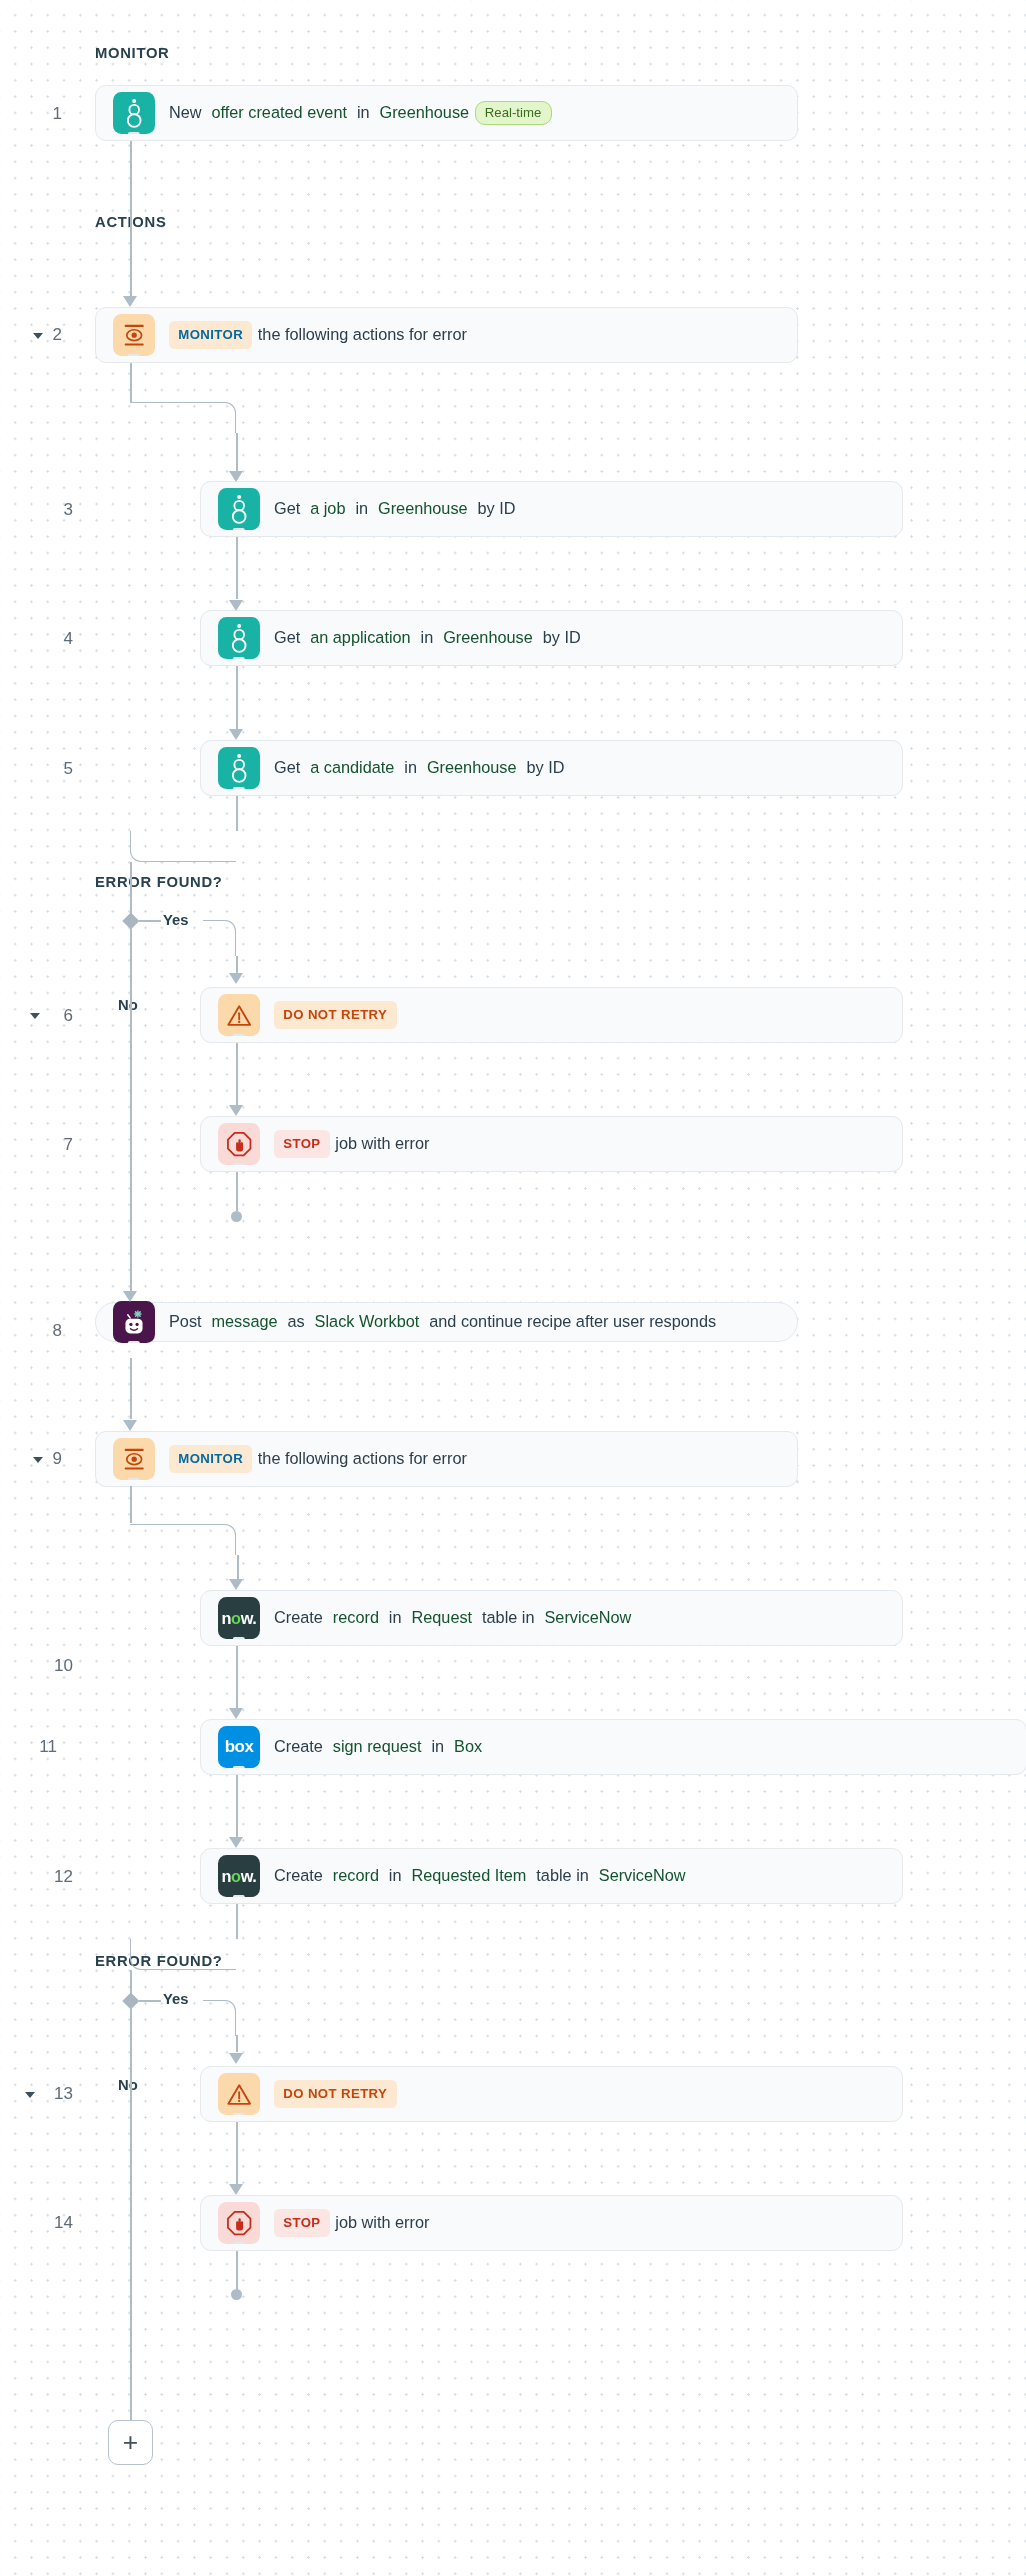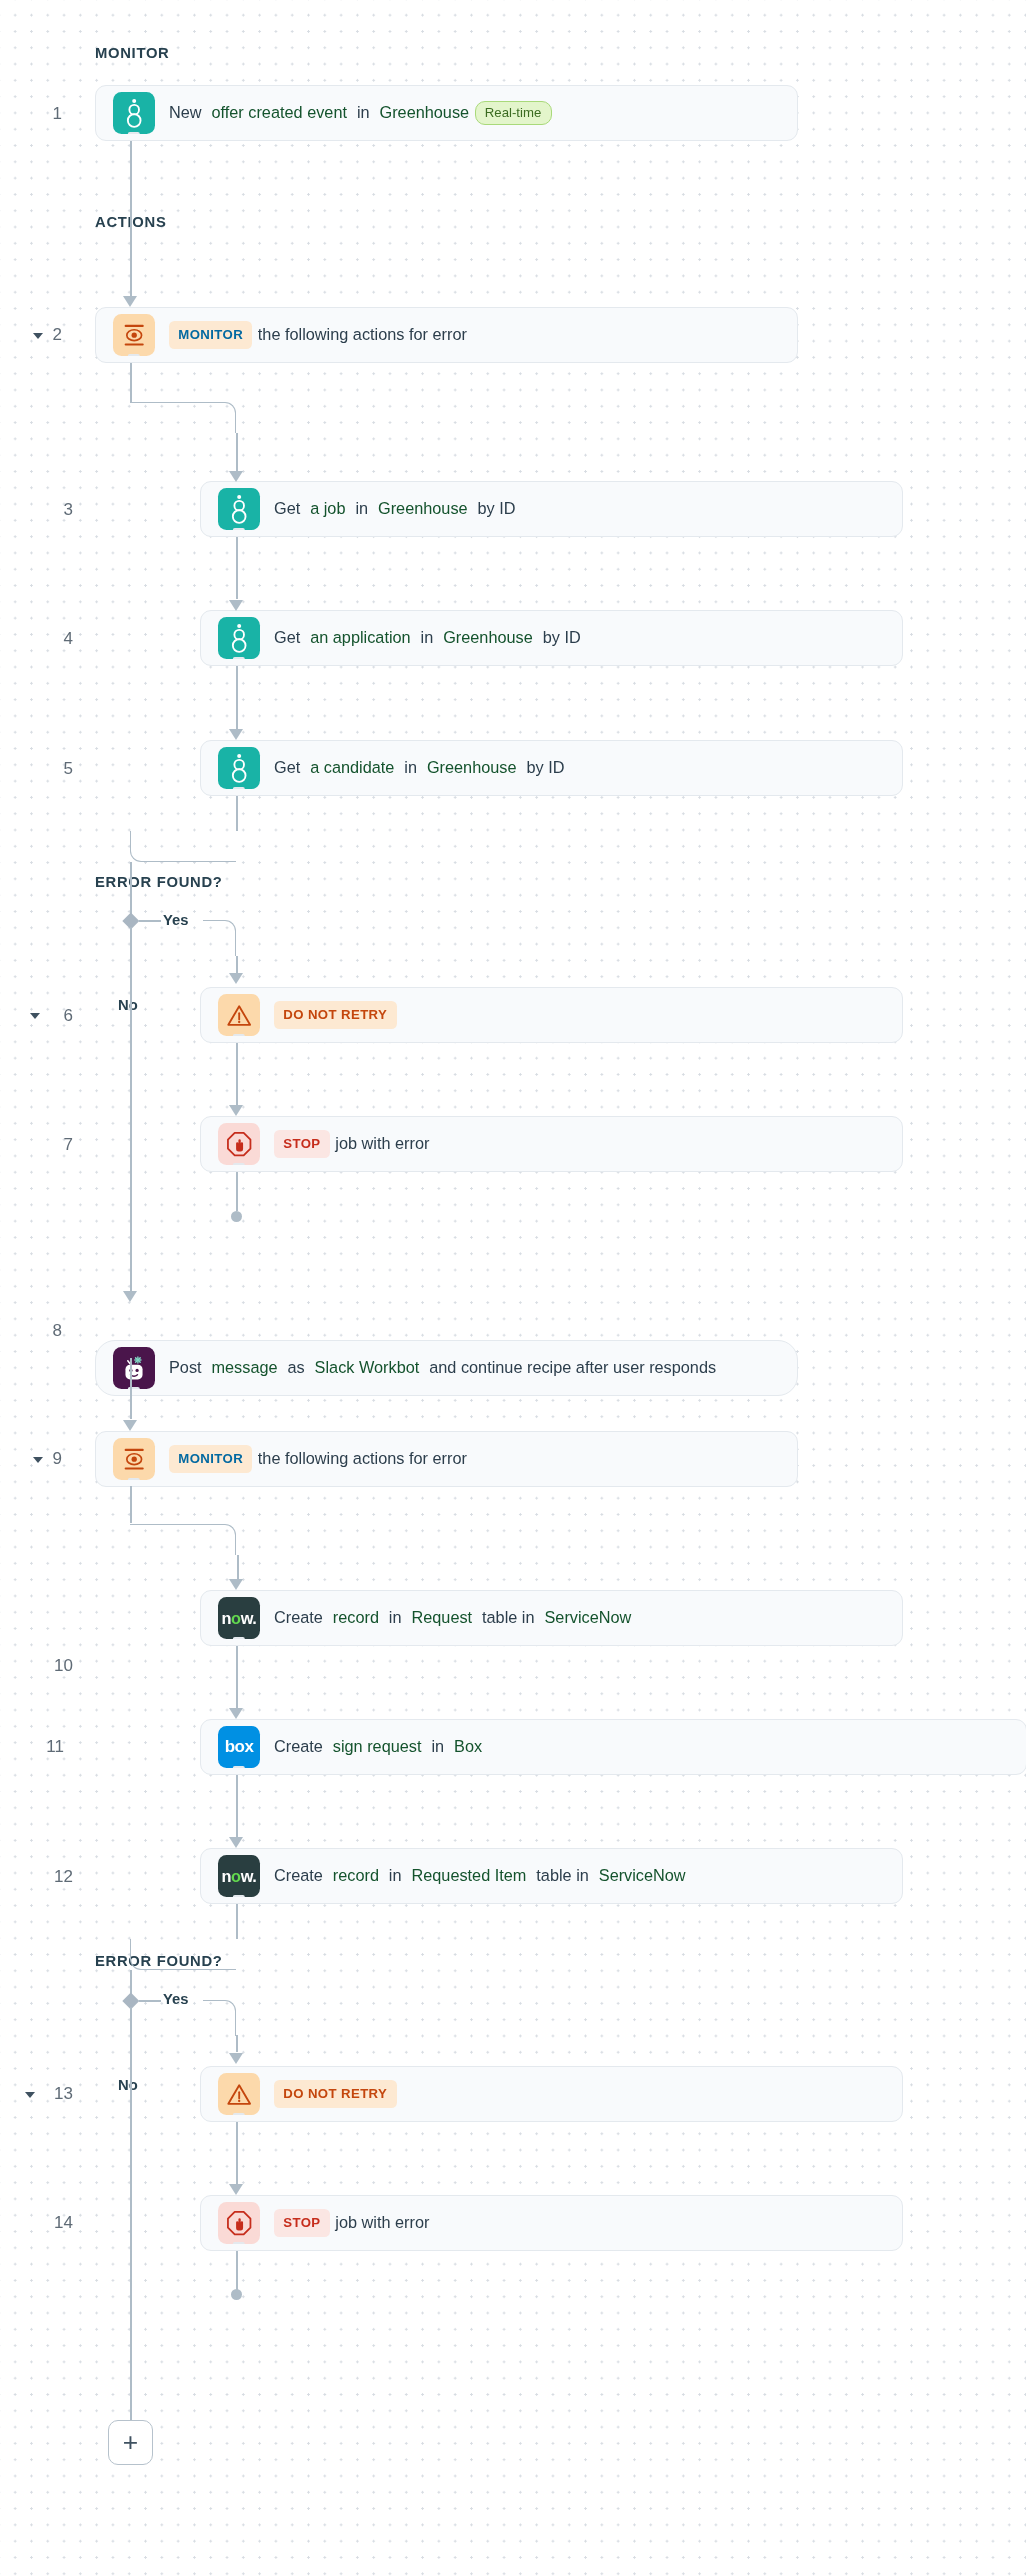--- a/index.html
+++ b/index.html
@@ -353,21 +353,21 @@
           <path d="M13 23.5 v-7.5 a1.5 1.5 0 0 1 3 0 v-4 a1.5 1.5 0 0 1 3 0 v4 a1.5 1.5 0 0 1 3 0 v7.5 a3 3 0 0 1-3 3 h-3 a3 3 0 0 1-3-3 z" fill="#c62d1c"></path>
         </svg>
         <span class="notch"></span>
       </div>
       <div class="card-text">
         <span class="badge badge-stop">STOP</span>
         <span class="t">job with error</span>
       </div>
     </div>
     <div class="step-num" style="left: 28px; top: 1321px;">8</div>
-    <div class="card" style="left: 95px; top: 1340px; width: 703px; height: 56px; border-radius: 20px;">
+    <div class="card" style="left: 95px; top: 1302px; width: 703px; height: 40px; border-radius: 20px;">
       <div class="app-icon icon-slack">
         <svg width="28" height="29.5" viewBox="0 0 36 38">
           <line x1="10" y1="10" x2="13" y2="14" stroke="#ffffff" stroke-width="2" stroke-linecap="round"></line>
           <g stroke="#7fd8c4" stroke-width="1.8" stroke-linecap="round">
             <line x1="23" y1="5" x2="23" y2="13"></line>
             <line x1="19" y1="9" x2="27" y2="9"></line>
             <line x1="20" y1="6" x2="26" y2="12"></line>
             <line x1="26" y1="6" x2="20" y2="12"></line>
           </g>
           <rect x="7" y="15" width="22" height="19" rx="6" fill="#ffffff"></rect>
@@ -410,21 +410,21 @@
       </div>
       <div class="card-text">
         <span class="t">Create </span>
         <span class="lk t">record</span>
         <span class="t"> in </span>
         <span class="lk t">Request</span>
         <span class="t"> table in </span>
         <span class="lk t">ServiceNow</span>
       </div>
     </div>
-    <div class="step-num" style="left: 30px; top: 1737px;">11</div>
+    <div class="step-num" style="left: 23px; top: 1737px;">11</div>
     <div class="card" style="left: 200px; top: 1719px; width: 827px; height: 56px;">
       <div class="app-icon icon-box">
         <span class="box-text">box</span>
         <span class="notch"></span>
       </div>
       <div class="card-text">
         <span class="t">Create </span>
         <span class="lk t">sign request</span>
         <span class="t"> in </span>
         <span class="lk t">Box</span>

